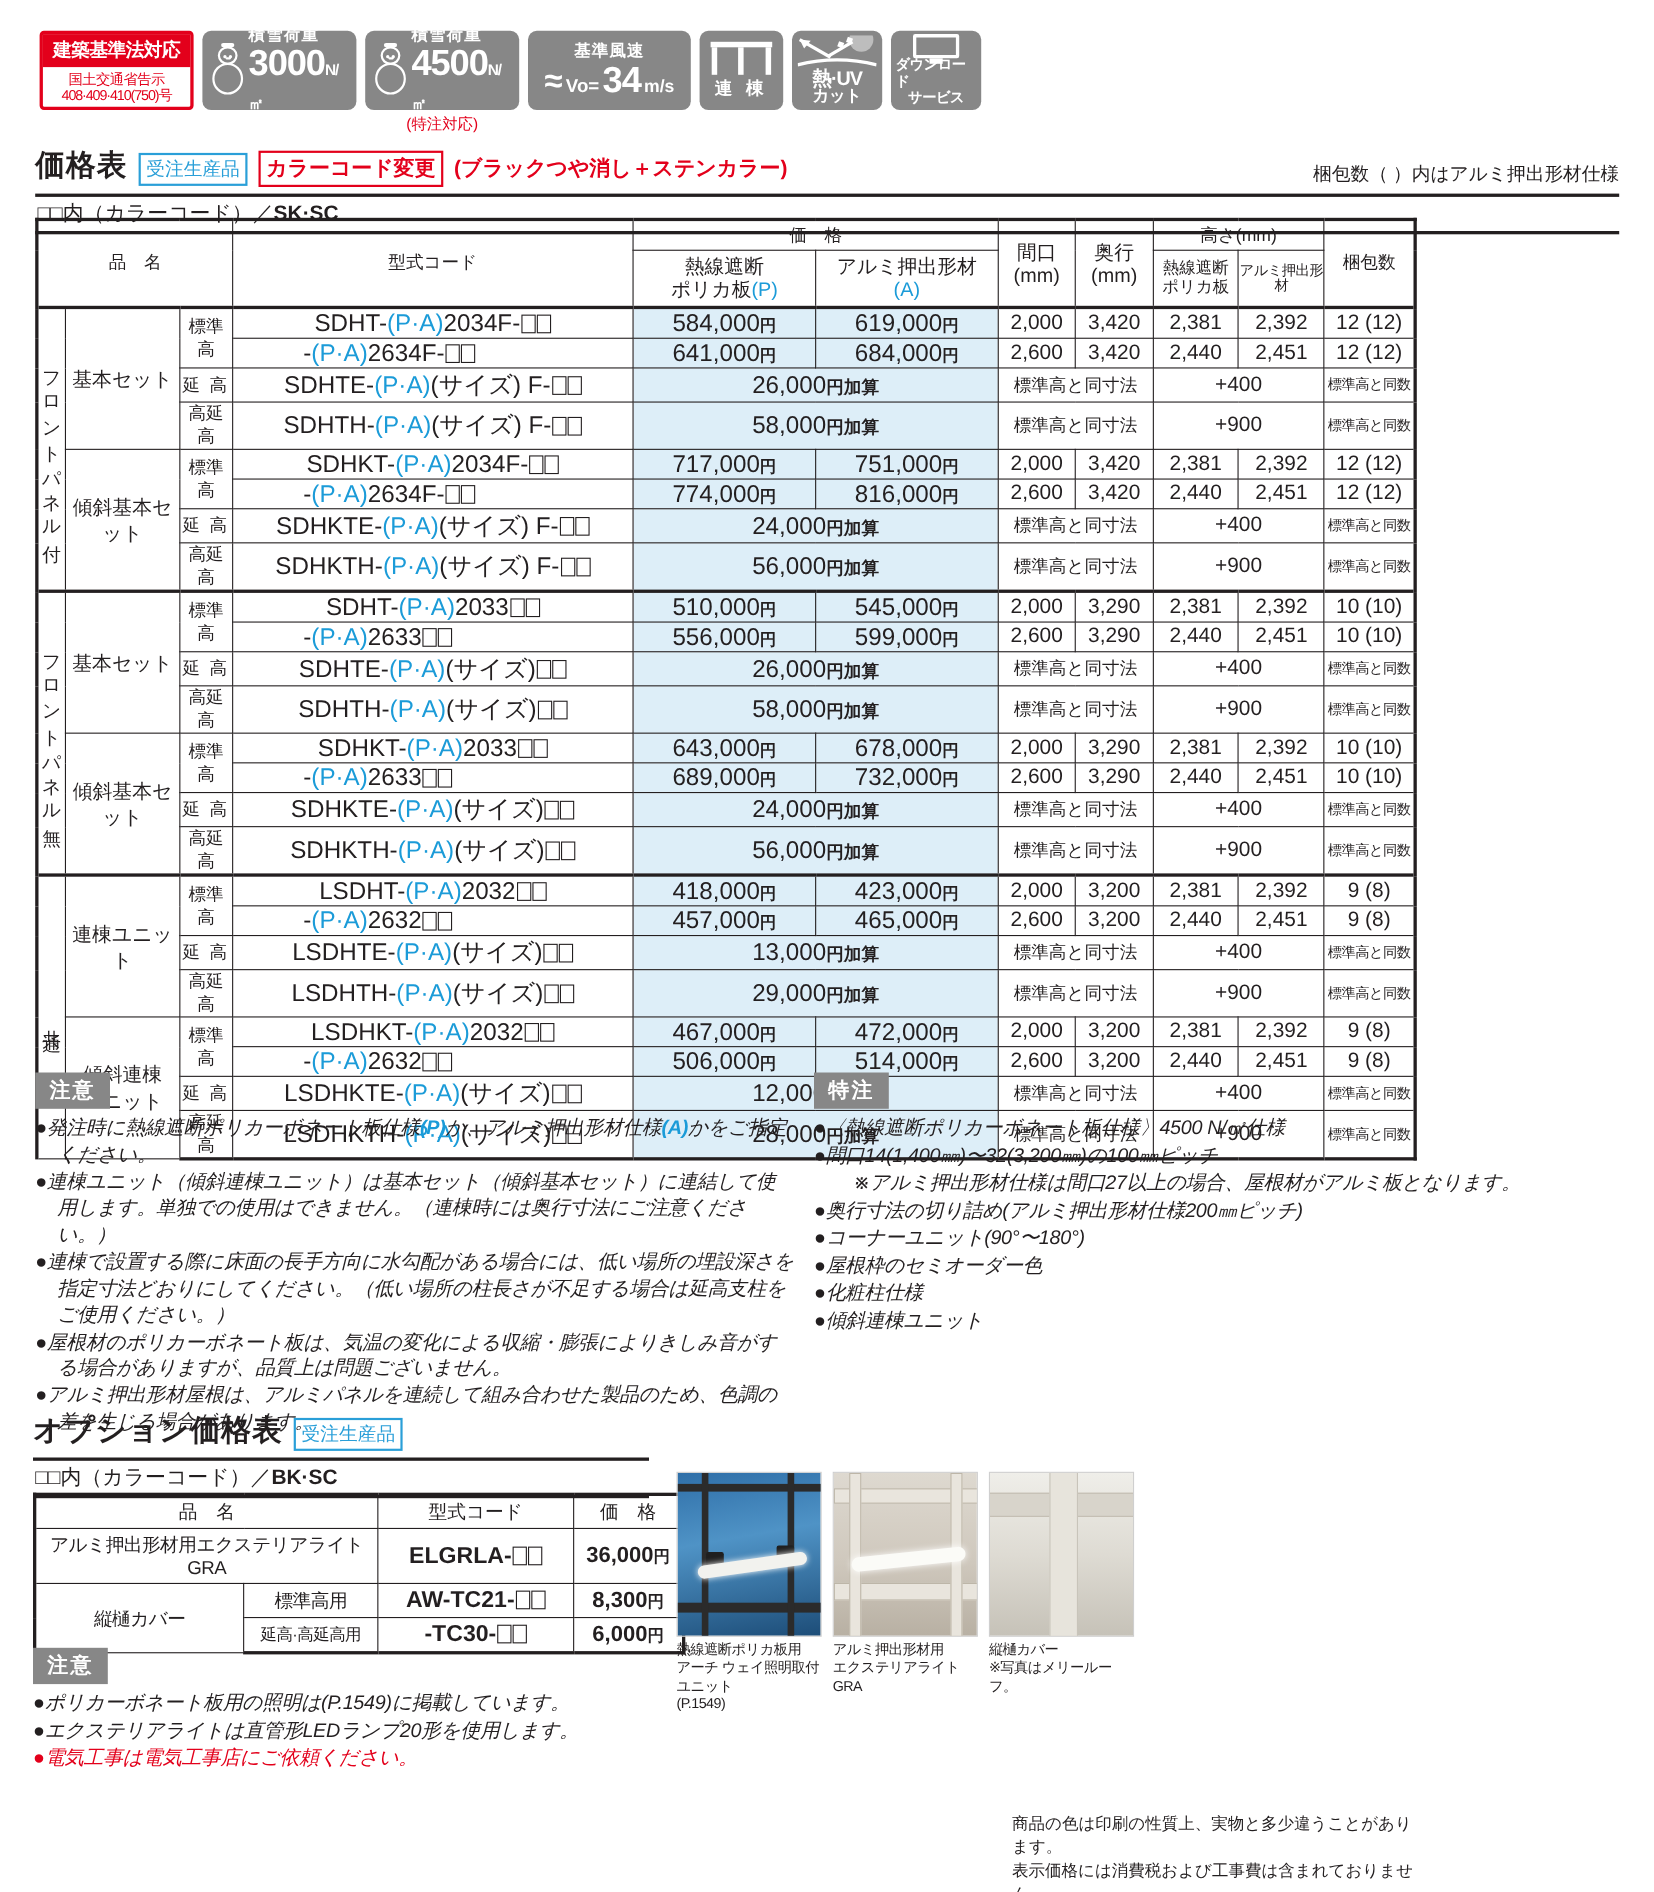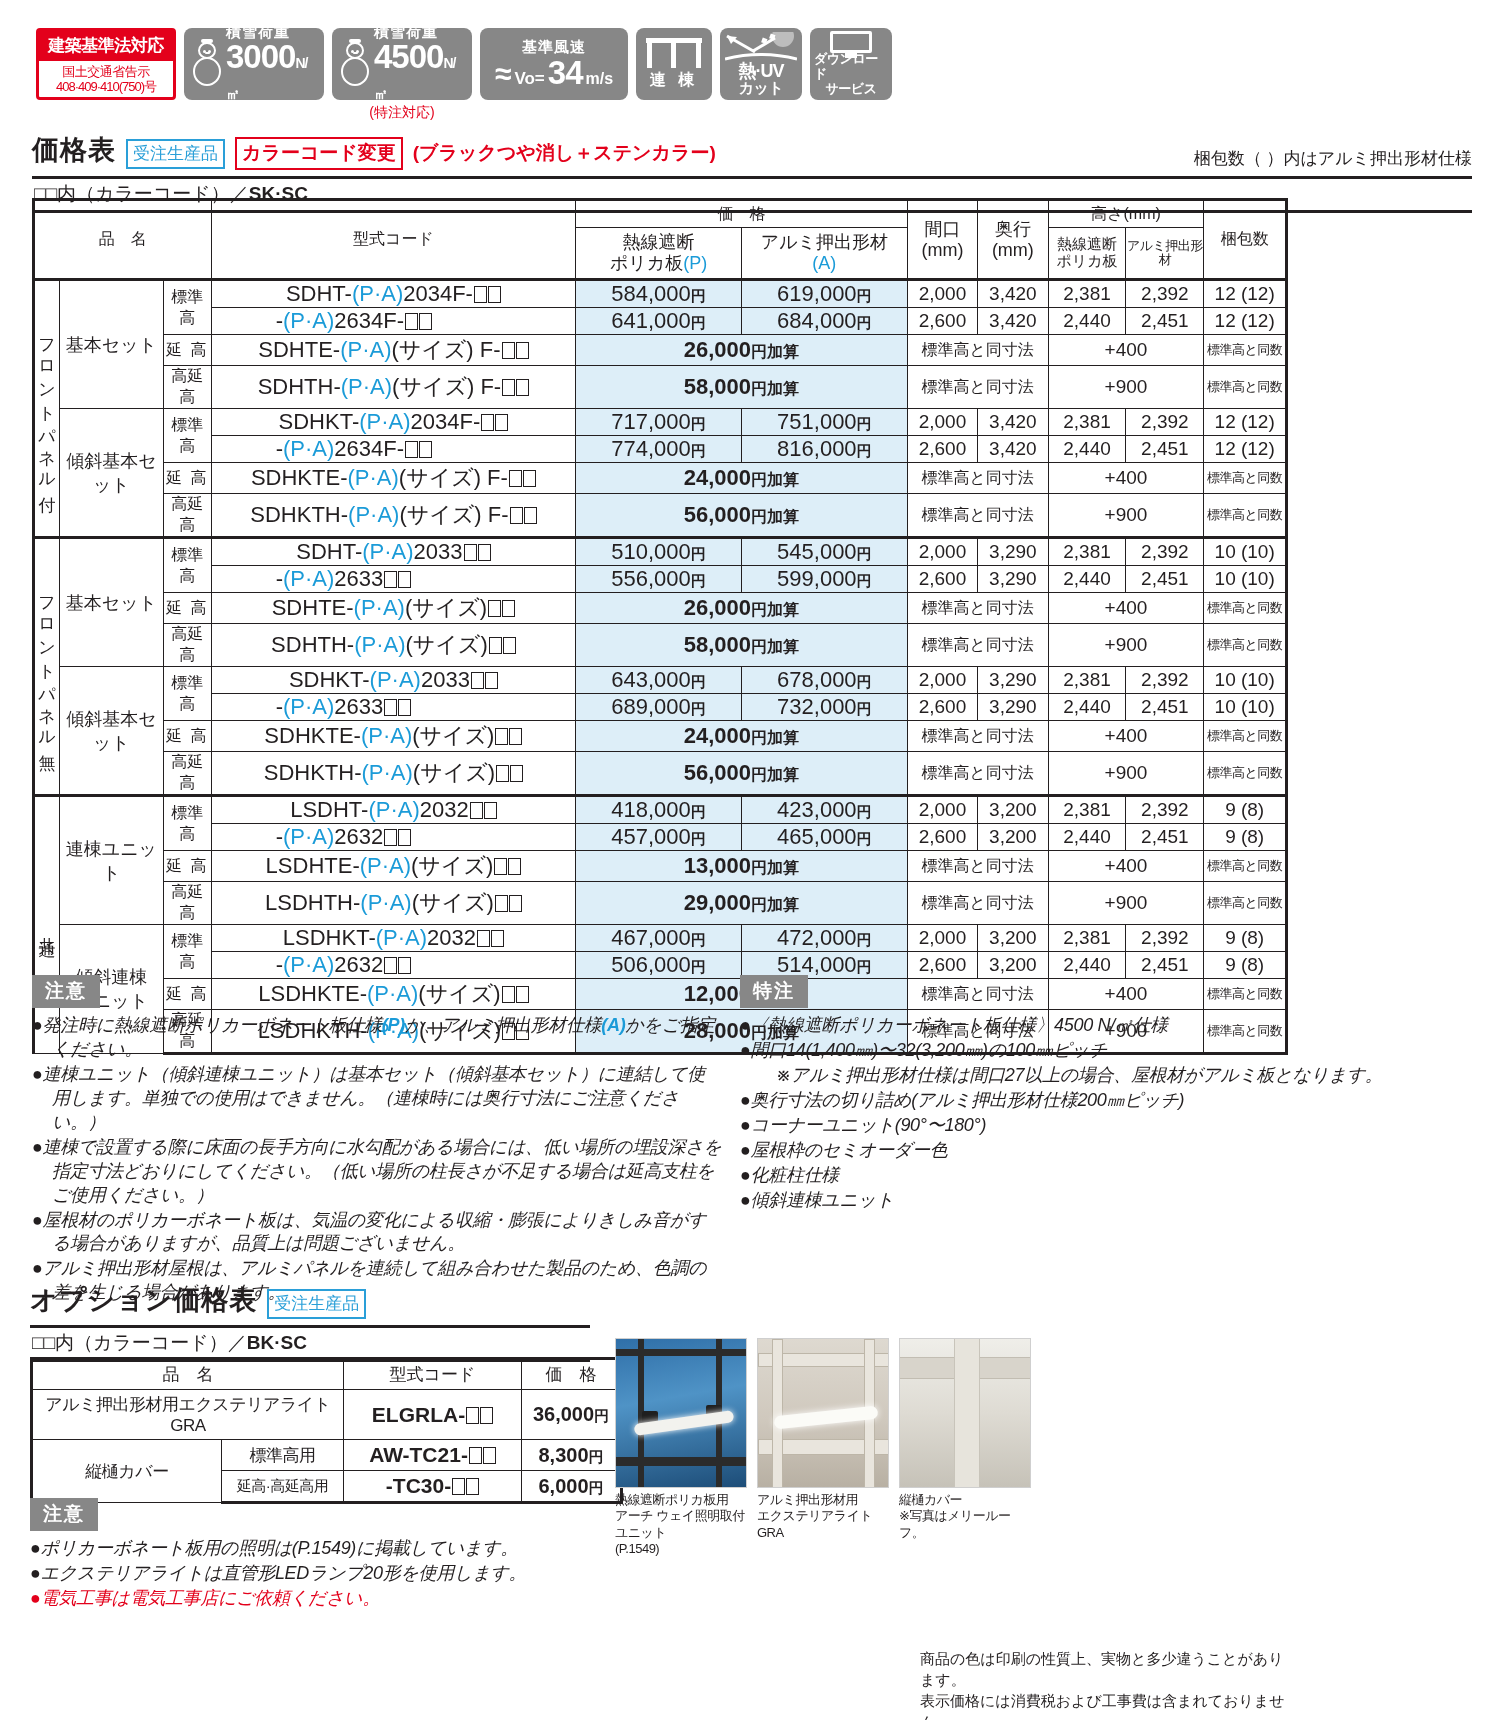--- a/index.html
+++ b/index.html
@@ -133,21 +133,21 @@
     letter-spacing: 0px; white-space: nowrap;
   }
   .code-cell.indent { text-align: left; padding-left: 64px; }
   .pa { color: #1b9bd8; }
   .sq {
     display: inline-block; width: 13px; height: 17px; border: 1.5px solid #231f20;
     vertical-align: -2px; margin-left: 1px;
   }
   .yen { font-size: 15px; font-weight: bold; }
   .price-val { font-size: 22px; font-weight: bold; }
-  .add-val { font-size: 22px; font-weight: bold; margin-top: 24px; }
+  .add-val { font-size: 22px; font-weight: normal; margin-top: 24px; }
   .add-unit { font-size: 16px; font-weight: bold; }
   .num { font-size: 19px; }
   .small-jp { font-size: 16px; }
   .tiny-jp { font-size: 13px; letter-spacing: -0.5px; }
   .hdr-jp { font-size: 18px; line-height: 1.15; }
   .hdr-jp-sm { font-size: 15px; line-height: 1.12; }
   .hdr-jp-xs { font-size: 13px; line-height: 1.1; letter-spacing: -0.5px; }
   .subcat { font-size: 18px; }
   .hcat { font-size: 16px; letter-spacing: 2px; }
   .hcat.tight { letter-spacing: 0px; font-size: 16px; }

